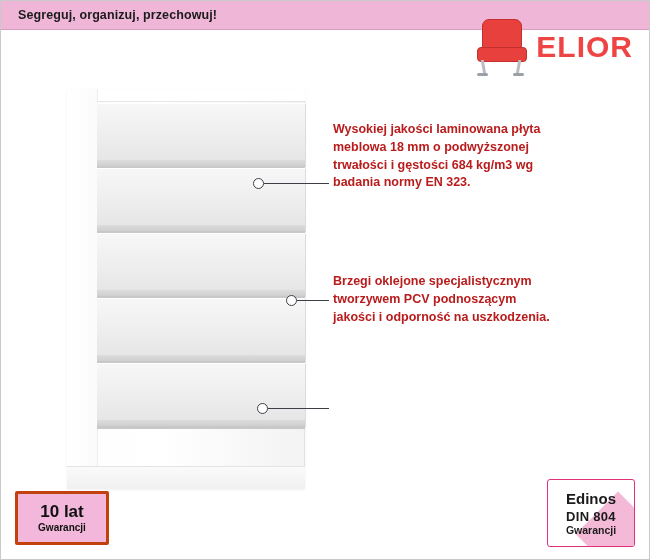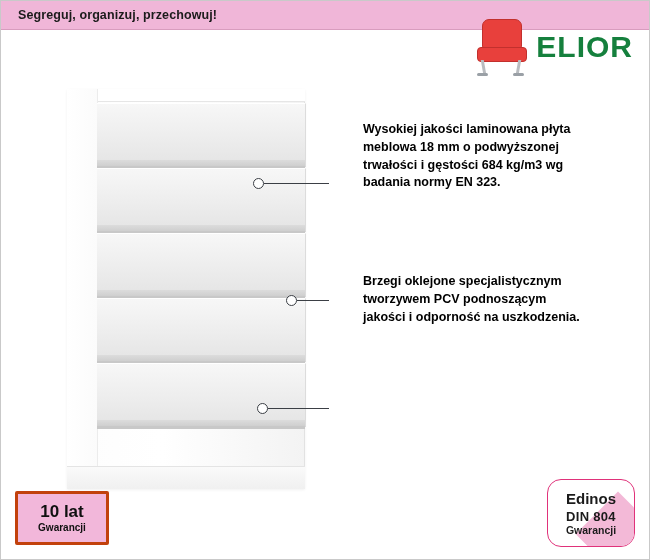--- a/index.html
+++ b/index.html
@@ -94,21 +94,21 @@
     height: 2.5px;
     background: #9aa0a6;
     border-radius: 2px;
   }
   .chair-foot.f1 { left: 1px; }
   .chair-foot.f2 { left: 37px; }
   .brand-name {
     font-size: 30px;
     font-weight: bold;
     letter-spacing: 1px;
-    color: #15803d;
+    color: #ef4444;
     font-family: "Liberation Sans", sans-serif;
   }
 
   
   .dresser {
     position: absolute;
     left: 66px;
     top: 88px;
     width: 238px;
     height: 400px;
@@ -175,23 +175,22 @@
   }
 
   
   .callout {
     position: absolute;
   }
   .callout-text {
     font-size: 12.5px;
     font-weight: bold;
     line-height: 1.42;
-    color: #000000;
+    color: #b91c1c;
     white-space: pre-line;
-    margin-left: 30px;
   }
   .dot {
     position: absolute;
     width: 11px;
     height: 11px;
     border-radius: 50%;
     background: #ffffff;
     border: 1.6px solid #3b3f45;
     box-sizing: border-box;
   }
@@ -230,21 +229,21 @@
 
   
   .edinos {
     position: absolute;
     right: 14px;
     bottom: 12px;
     width: 86px;
     height: 66px;
     background: #ffffff;
     border: 1.6px solid #e0327a;
-    border-radius: 14px;
+    border-radius: 3px;
     display: flex;
     flex-direction: column;
     align-items: center;
     justify-content: center;
     overflow: hidden;
   }
   .edinos .e-name {
     font-size: 15px;
     font-weight: bold;
     color: #1b1b1b;

